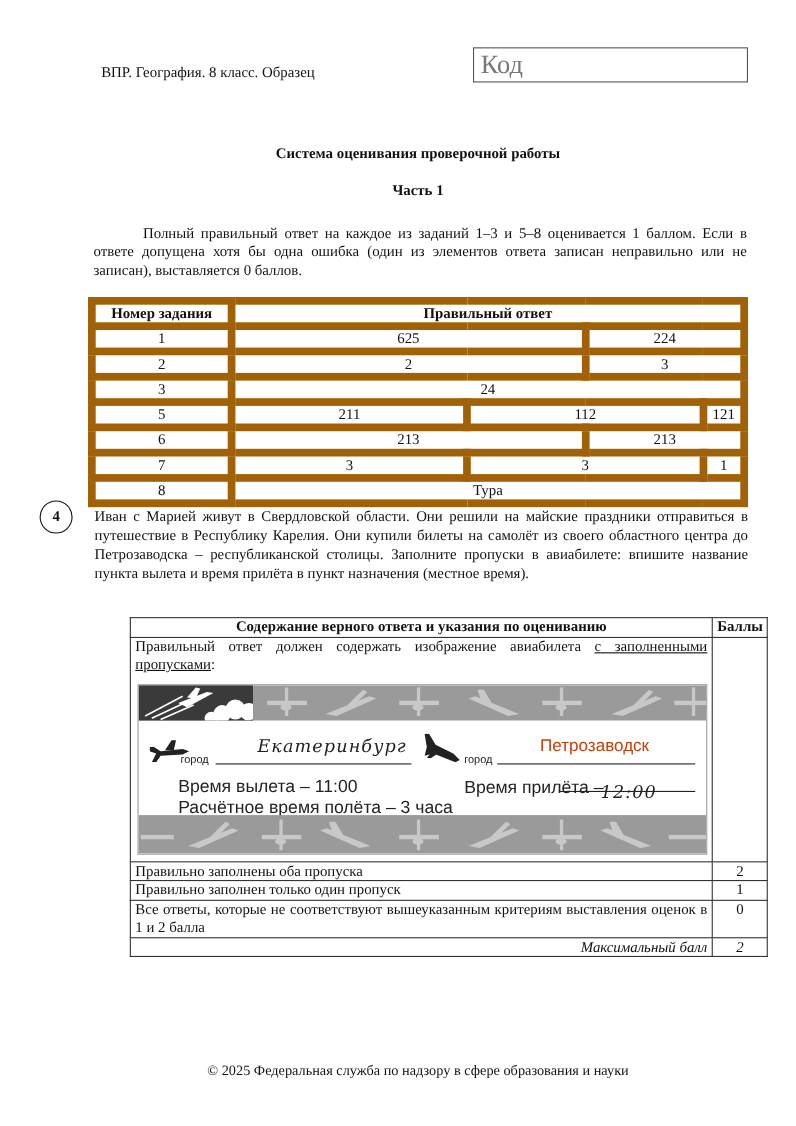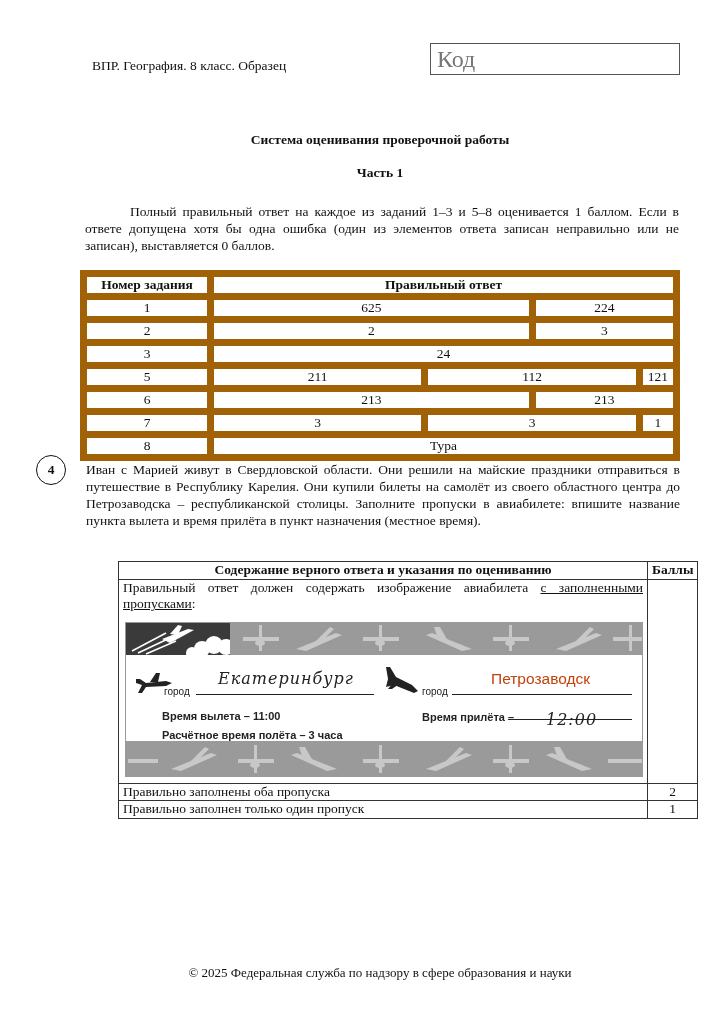--- a/index.html
+++ b/index.html
@@ -37,21 +37,21 @@
   .band { position: absolute; left: 0; width: 100%; height: 32px; background: #9a9a9a; }
   .band.top { top: 0; }
   .band.bot { bottom: 0; height: 35px; }
   .dark-corner { position: absolute; left: 0; top: 0; width: 104px; height: 32px; background: #3a3a3a; }
   .band svg, .dark-corner svg { position: absolute; left: 0; top: 0; }
 
   .tk-city-label { position: absolute; font-size: 10px; color: #222; }
   .tk-line { position: absolute; border-bottom: 1px solid #222; }
   .tk-hand { position: absolute; font-family: "DejaVu Serif", serif; font-style: italic; font-size: 16px; color: #222; letter-spacing: 1px; }
   .tk-print { position: absolute; font-size: 15.5px; color: #c2410c; }
-  .tk-small { position: absolute; font-size: 11px; color: #222; font-weight: bold; }
+  .tk-small { position: absolute; font-size: 16px; color: #222; }
   .plane-icon { position: absolute; }
 
   .footer { position: absolute; left: 0; width: 760px; top: 965px; text-align: center; font-size: 13px; }
 </style>
 </head>
 <body>
 
 <div class="header-left">ВПР. География. 8 класс. Образец</div>
 <div class="code-box">Код</div>
 
@@ -171,21 +171,21 @@
                 </g>
           </svg>
         </div>
 
         <svg class="plane-icon" style="left:10px;top:48px" width="36" height="22">
           <polygon fill="#222" points="0,8 4,8 10,12 30,10 36,12 30,15 10,16 6,22 2,22 6,14 0,12"></polygon>
           <polygon fill="#222" points="14,11 20,2 24,2 22,11"></polygon>
         </svg>
         <div class="tk-city-label" style="left:38px;top:61px">город</div>
         <div class="tk-line" style="left:70px;top:71px;width:178px"></div>
-        <div class="tk-hand" style="left:92px;top:48px">Екатеринбург</div>
+        <div class="tk-hand" style="left:108px;top:48px">Екатеринбург</div>
         <div class="tk-small" style="left:36px;top:85px">Время вылета – 11:00</div>
         <div class="tk-small" style="left:36px;top:104px">Расчётное время полёта – 3 часа</div>
 
         <svg class="plane-icon" style="left:258px;top:44px" width="34" height="26">
           <polygon fill="#222" points="2,0 6,0 12,10 28,18 34,24 30,26 10,18 2,20 4,12"></polygon>
           <polygon fill="#222" points="12,12 4,22 8,22 18,15"></polygon>
         </svg>
         <div class="tk-city-label" style="left:296px;top:61px">город</div>
         <div class="tk-line" style="left:326px;top:71px;width:180px"></div>
         <div class="tk-print" style="left:365px;top:48px">Петрозаводск</div>
@@ -241,16 +241,24 @@
     <td class="pts"></td>
   </tr>
   <tr>
     <td>Правильно заполнены оба пропуска</td>
     <td class="pts">2</td>
   </tr>
   <tr>
     <td>Правильно заполнен только один пропуск</td>
     <td class="pts">1</td>
   </tr>
+  <tr>
+    <td class="just">Все ответы, которые не соответствуют вышеуказанным критериям выставления оценок в 1 и 2 балла</td>
+    <td class="pts">0</td>
+  </tr>
+  <tr>
+    <td class="right">Максимальный балл</td>
+    <td class="pts" style="font-style:italic">2</td>
+  </tr>
 </tbody>
   </table>
 
 <div class="footer">© 2025 Федеральная служба по надзору в сфере образования и науки</div>
 
 </body></html>

